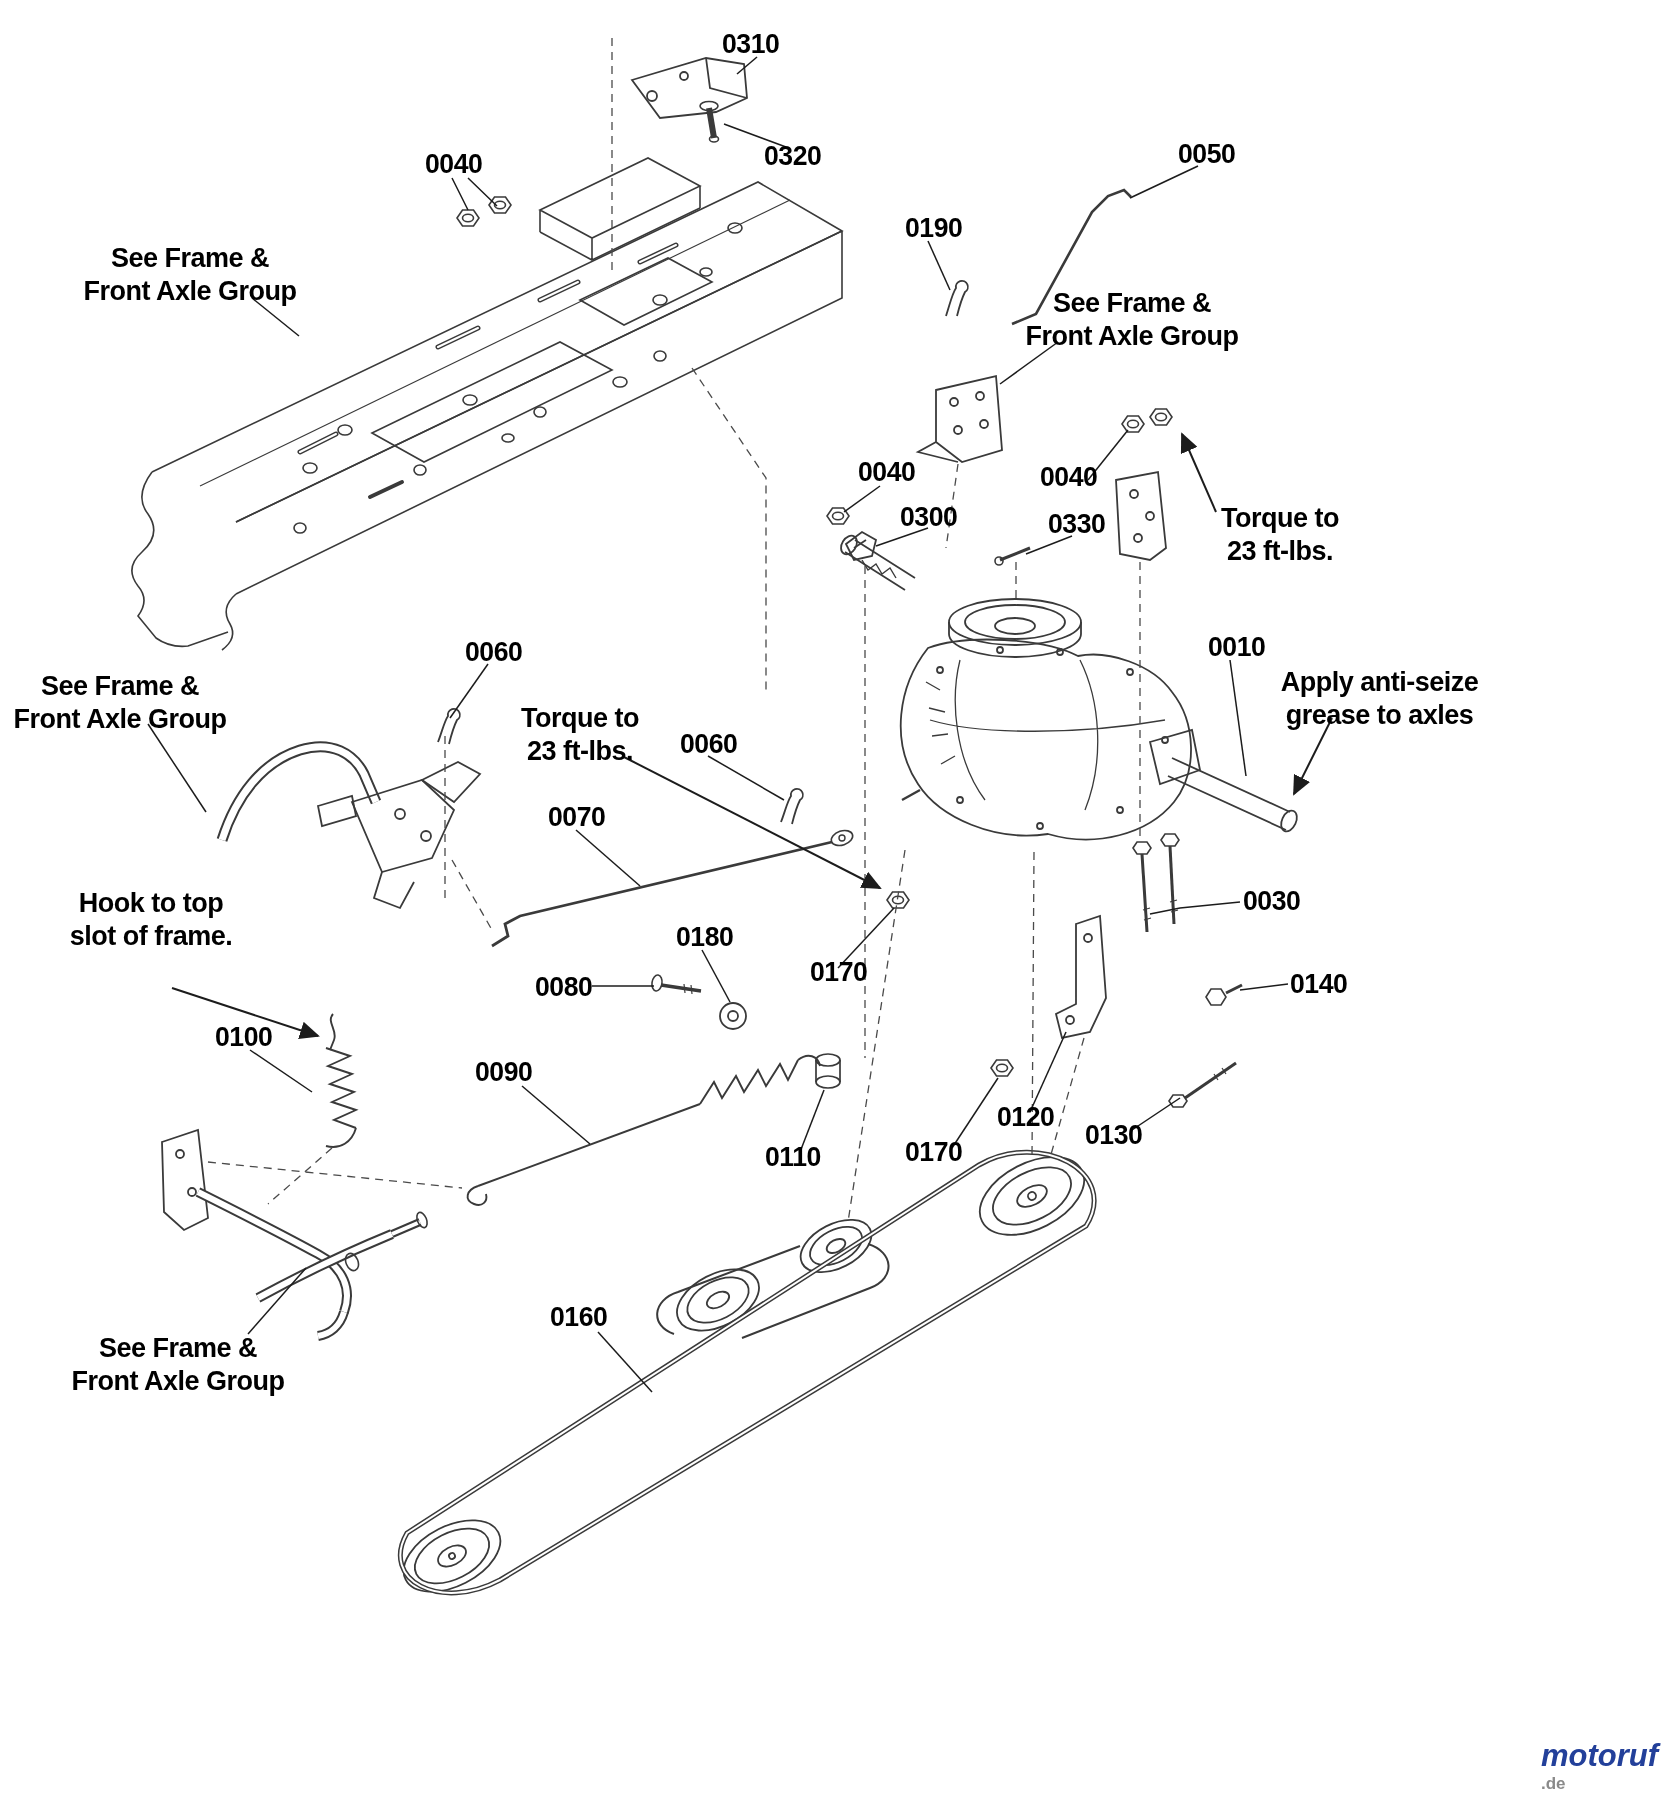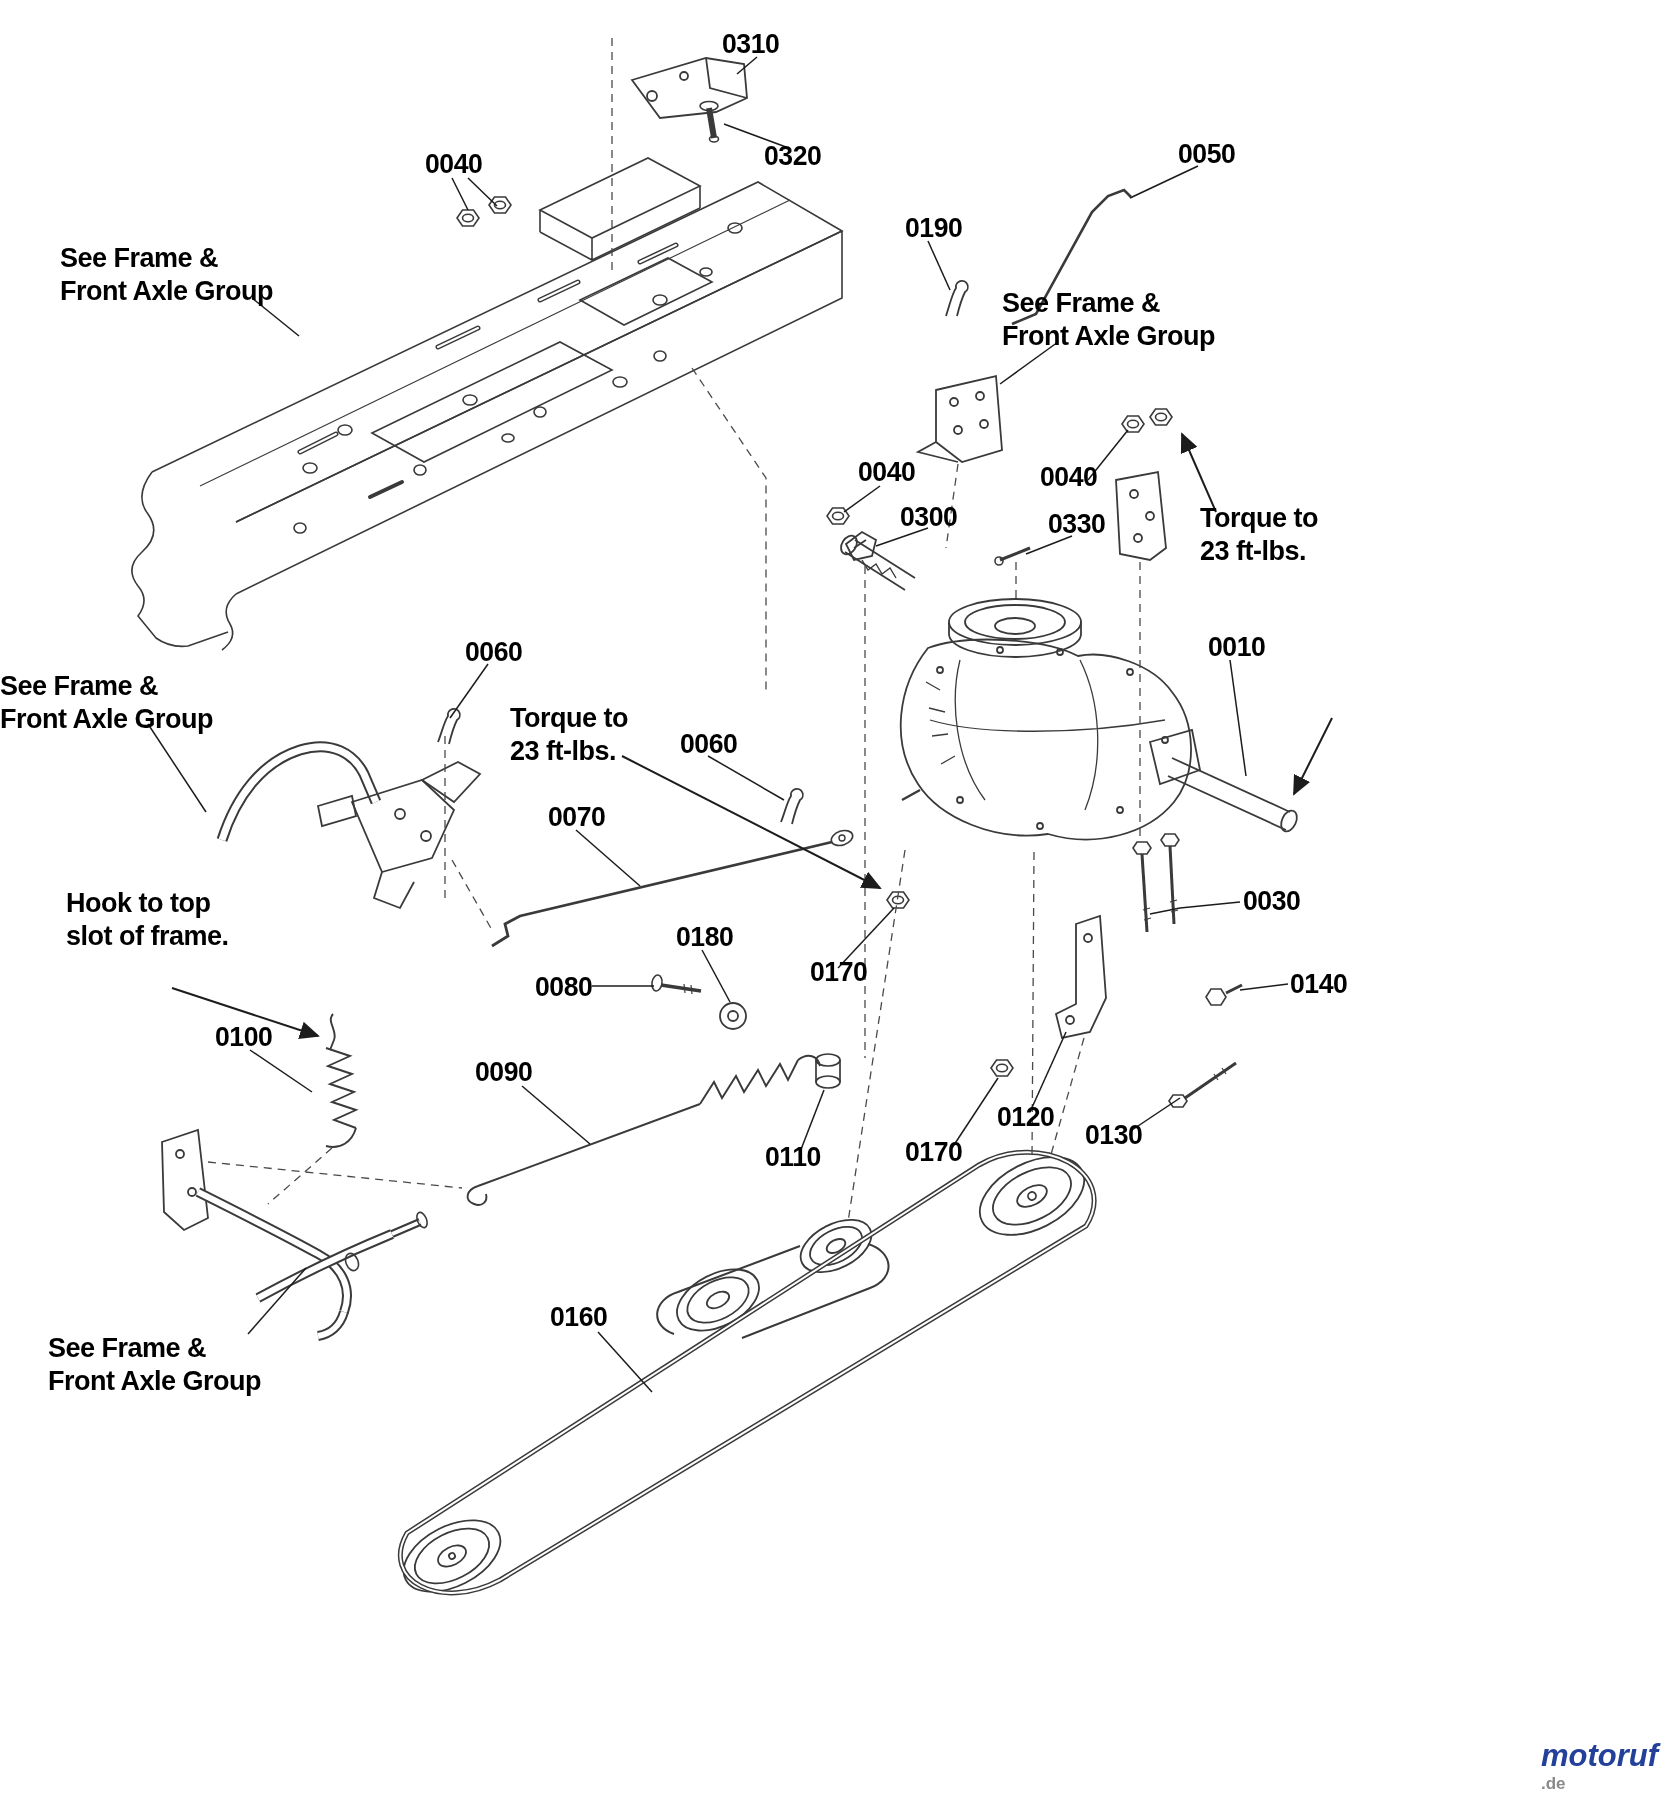--- a/index.html
+++ b/index.html
@@ -1,21 +1,21 @@
 <!DOCTYPE html>
 <html><head>
 <meta charset="utf-8">
 <style>
   html,body{margin:0;padding:0;background:#ffffff;}
   .stage{position:relative;width:1674px;height:1800px;background:#fff;overflow:hidden;
          font-family:"Liberation Sans",sans-serif;border-radius:21px;}
   .stage svg{position:absolute;left:0;top:0;}
   .plabel{position:absolute;font-weight:bold;font-size:28px;color:#000;white-space:nowrap;
           letter-spacing:-0.5px;transform:scaleX(.95);transform-origin:left top;}
-  .ann{position:absolute;font-weight:bold;font-size:27px;color:#000;text-align:left;
+  .ann{position:absolute;font-weight:bold;font-size:27px;color:#000;text-align:center;
        white-space:pre-line;line-height:1.22;letter-spacing:-0.5px;}
   .watermark{position:absolute;right:16px;bottom:6px;display:flex;align-items:baseline;
              font-weight:bold;cursor:pointer;flex-direction:column;}
   .watermark .brand{font-size:31px;color:#23409a;font-style:italic;}
   .watermark .suffix{font-size:17px;color:#8a8a8a;}
 </style>
 </head>
 <body>
 
 <div class="stage">
@@ -353,20 +353,22 @@
 <div class="ann" style="left:60px;top:242px;width:260px">See Frame &amp;
 Front Axle Group</div>
 <div class="ann" style="left:1002px;top:287px;width:260px">See Frame &amp;
 Front Axle Group</div>
 <div class="ann" style="left:1200px;top:502px;width:160px">Torque to
 23 ft-lbs.</div>
 <div class="ann" style="left:0px;top:670px;width:240px">See Frame &amp;
 Front Axle Group</div>
 <div class="ann" style="left:510px;top:702px;width:140px">Torque to
 23 ft-lbs.</div>
+<div class="ann" style="left:1262px;top:666px;width:235px">Apply anti-seize
+grease to axles</div>
 <div class="ann" style="left:66px;top:887px;width:170px">Hook to top
 slot of frame.</div>
 <div class="ann" style="left:48px;top:1332px;width:260px">See Frame &amp;
 Front Axle Group</div>
 
 <div class="watermark">
   <span class="brand">motoruf</span>
       <span class="suffix">.de</span>
 </div>
 

